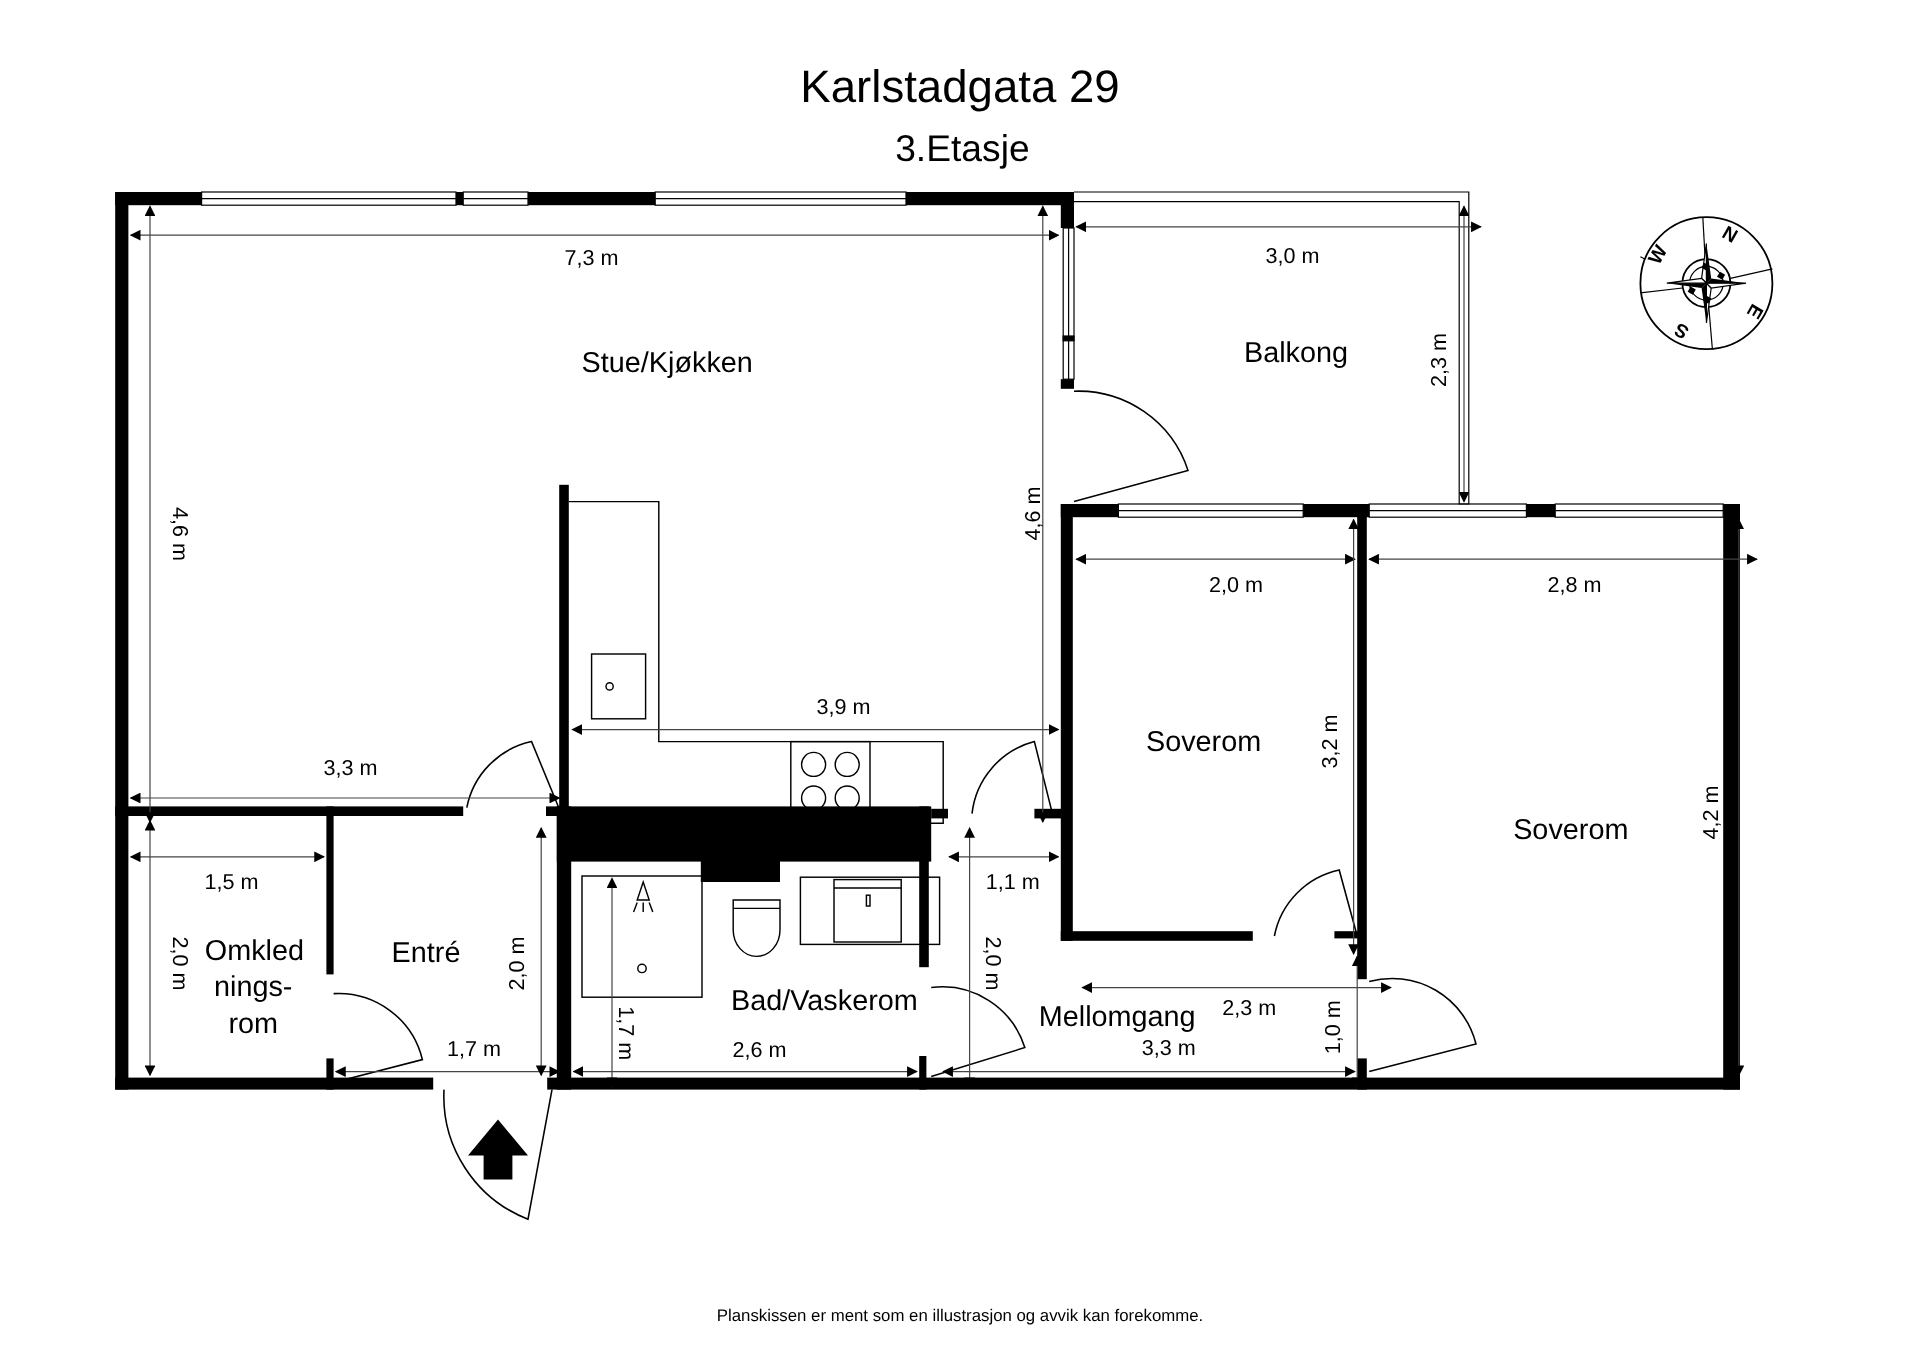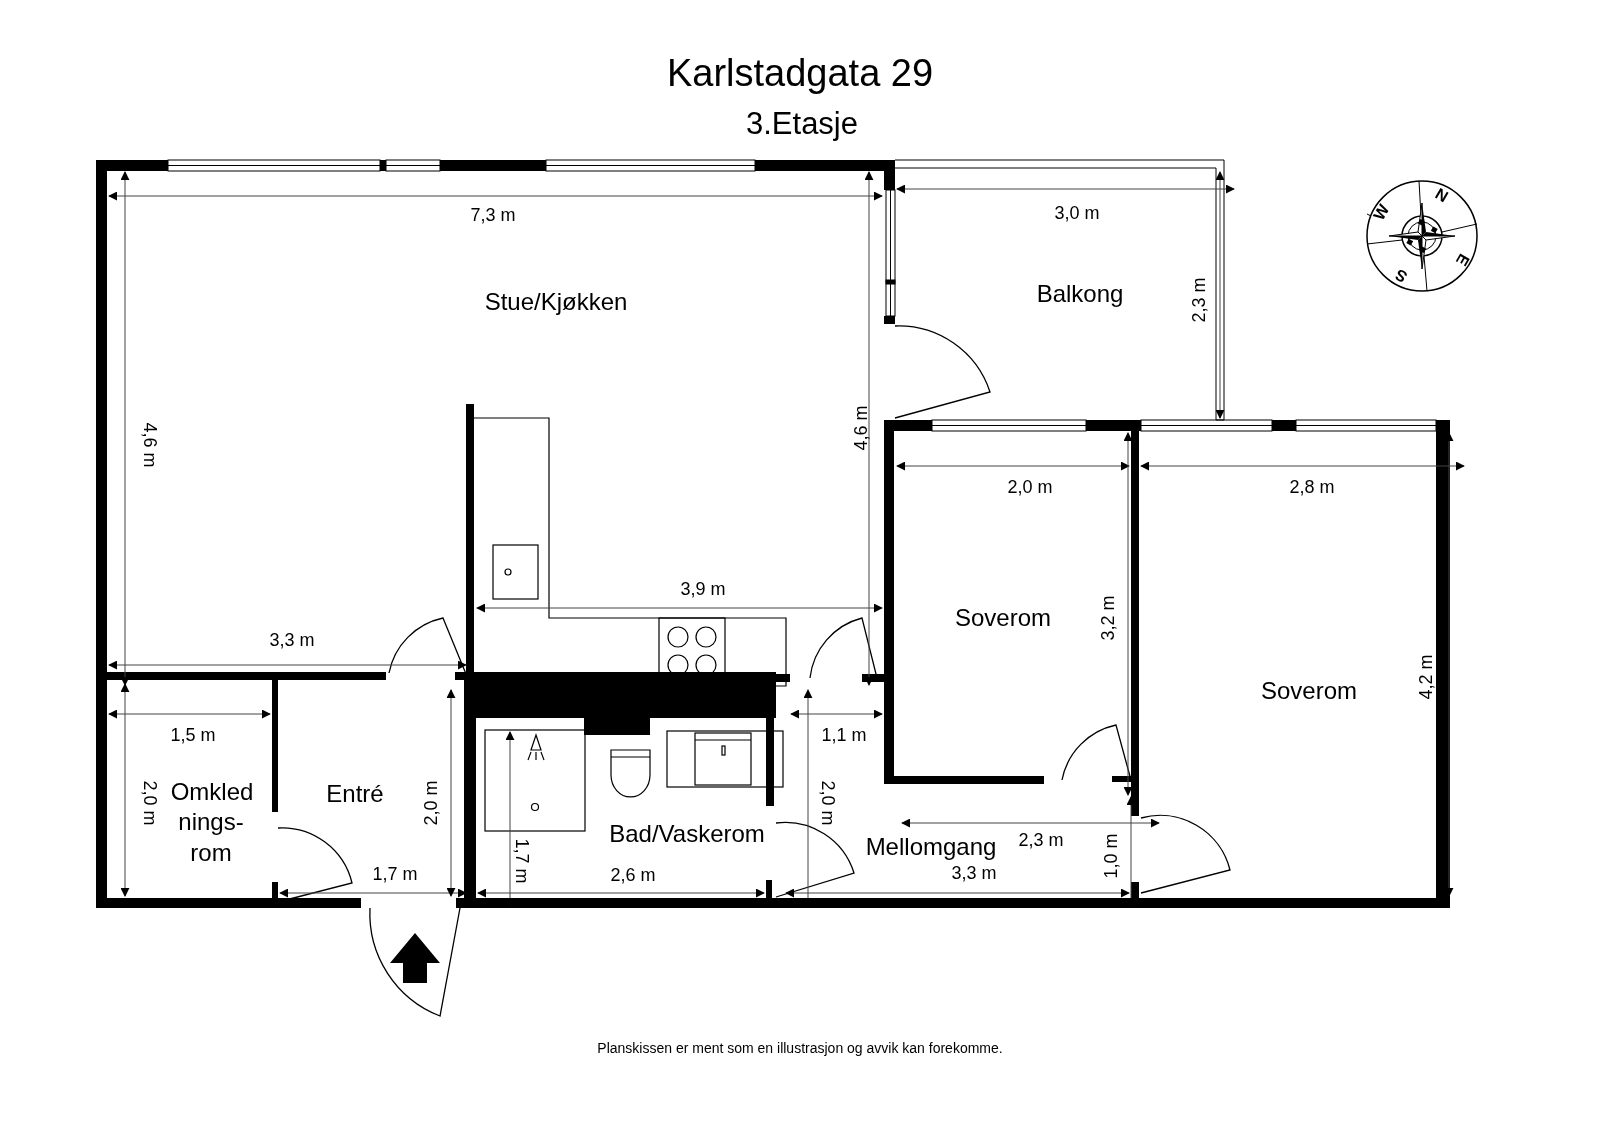--- a/index.html
+++ b/index.html
@@ -5,21 +5,21 @@
   html, body { margin: 0; padding: 0; background: #ffffff; }
   body { width: 1600px; height: 1131px; position: relative; overflow: hidden;
          font-family: "Liberation Sans", sans-serif; color: #000; }
   .title { position: absolute; left: 0; width: 1600px; text-align: center; }
   #t1 { top: 52px; font-size: 38px; }
   #t2 { top: 106px; font-size: 31px; left: 0; width: 1600px; padding-left: 2px; }
   svg { position: absolute; left: 0; top: 0; }
   .lbl { font-family: "Liberation Sans", sans-serif; font-size: 24px; fill: #000; }
   .dim { font-family: "Liberation Sans", sans-serif; font-size: 18px; fill: #000; }
   .foot { position: absolute; left: 0; width: 1600px; text-align: center;
-          font-size: 14px; line-height: 17px; top: 1040px; }
+          font-size: 14px; line-height: 17px; top: 1088px; }
 </style>
 </head>
 <body>
 
 <div id="t1" class="title">Karlstadgata 29</div>
 <div id="t2" class="title">3.Etasje</div>
 
 <svg width="1600" height="1131" viewBox="0 0 1600 1131">
   <defs>
     <marker id="ah" viewBox="0 0 10 10" refX="9" refY="5" markerWidth="9" markerHeight="9" orient="auto-start-reverse">

